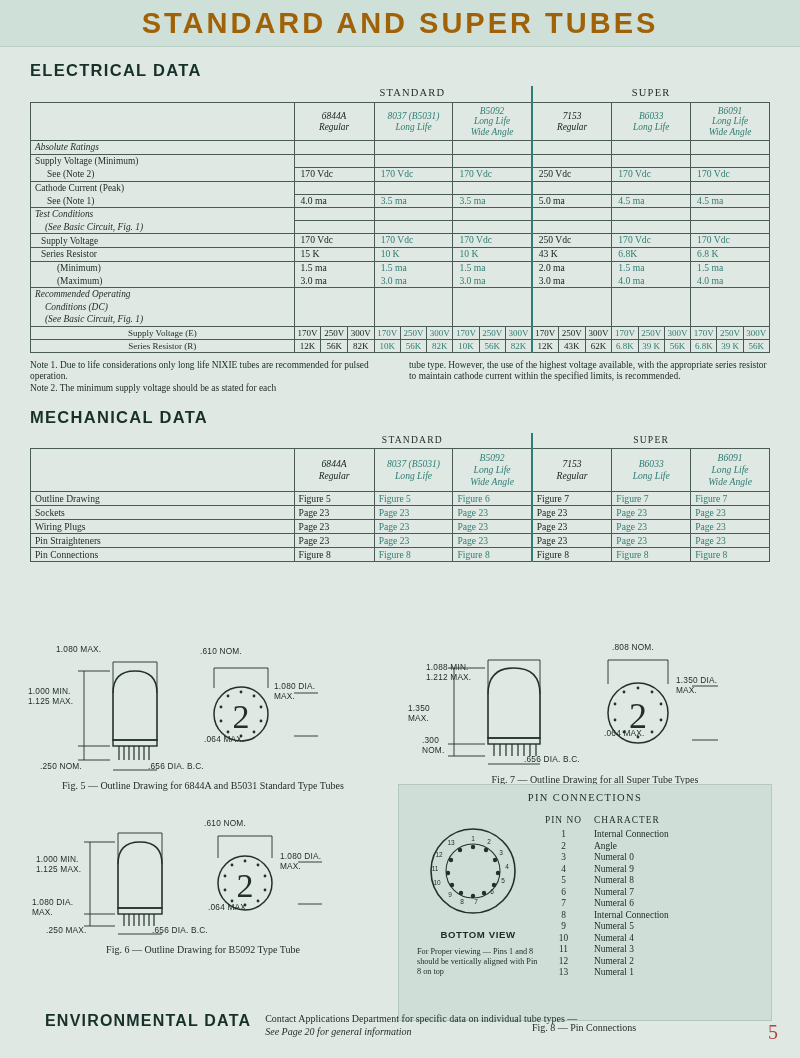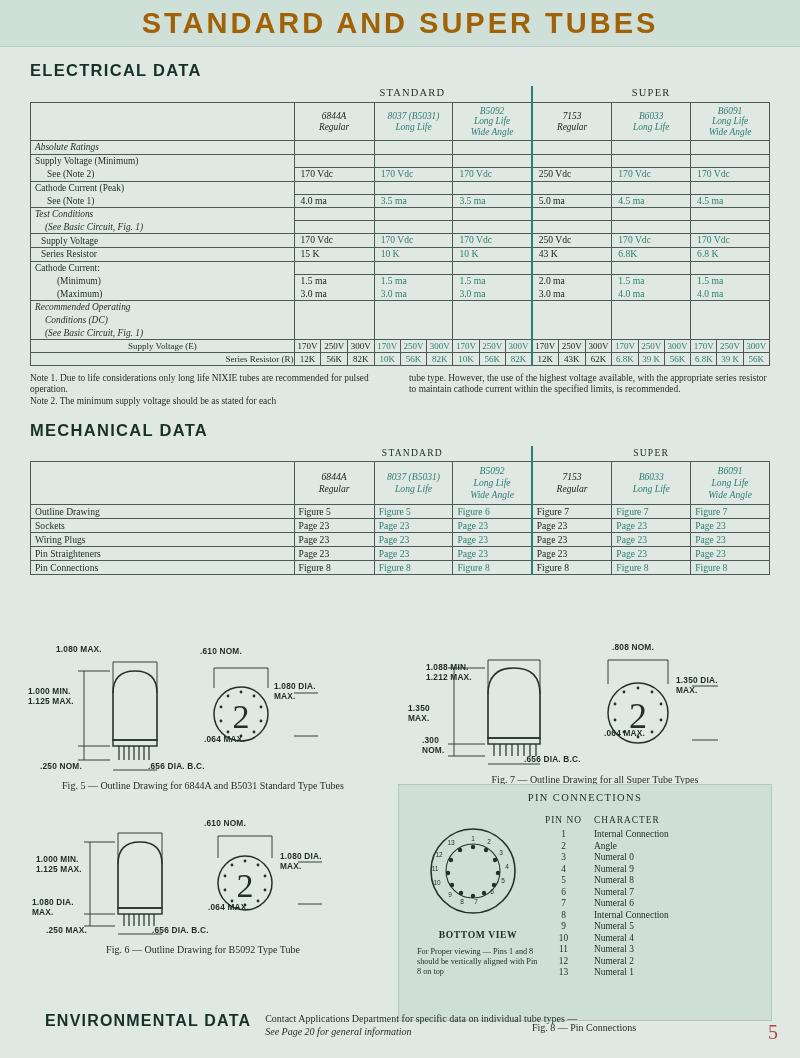--- a/index.html
+++ b/index.html
@@ -90,40 +90,40 @@
   .mech-table td{
     border:1px solid #4a5a55;
     padding:1px 4px;
     font-size:9.6px;
   }
   .fig-cap{
     font-size:10px;text-align:center;
     font-family:"Liberation Serif", serif;
   }
   .dim{font-size:8.3px;font-family:"Liberation Sans", sans-serif;letter-spacing:.2px;}
-  .dim b{font-weight:bold;}
+  .dim b{font-weight:normal;}
 
   svg{display:block;}
 
   
   .pin-panel{
     position:absolute;left:398px;top:784px;width:372px;height:235px;
     background:#cfded7;border:1px solid #b5c8c0;
   }
   .pin-title{
     text-align:center;font-size:10.5px;letter-spacing:1.4px;
     margin-top:7px;font-family:"Liberation Serif",serif;
   }
   .pin-table{margin:4px auto 0 auto;font-size:9.4px;}
   .pin-table td{padding:0 6px;line-height:1.22;}
   .pin-head td{letter-spacing:1px;padding-bottom:3px;}
   .bottom-view{
     position:absolute;left:14px;top:34px;width:130px;text-align:center;
   }
-  .bv-label{font-size:9.6px;font-weight:bold;letter-spacing:.6px;margin-top:2px;font-family:Liberation Serif, serif;}
+  .bv-label{font-size:9.6px;font-weight:bold;letter-spacing:.6px;margin-top:2px;font-family:Liberation Sans, sans-serif;}
   .bv-note{font-size:8.2px;line-height:1.2;margin-top:7px;text-align:left;padding-left:4px;}
 
   
   .env{
     position:absolute;left:0;top:1012px;width:800px;
     display:flex;align-items:flex-start;
   }
   .env-head{
     font-family:"Liberation Sans",sans-serif;font-weight:bold;
     font-size:16px;letter-spacing:1.2px;margin-left:45px;color:#173029;
@@ -261,29 +261,20 @@
     <tr>
       <td class="row-label" style="padding-left:10px !important">Series Resistor</td>
       <td class="val std">15 K</td>
       <td class="val super">10 K</td>
       <td class="val super">10 K</td>
       <td class="val std sep-left">43 K</td>
       <td class="val super">6.8K</td>
       <td class="val super">6.8 K</td>
     </tr>
 
-    <tr>
-      <td class="row-label" style="border-bottom:none">Cathode Current:</td>
-      <td class="val std" style="border-bottom:none"></td>
-          <td class="val super" style="border-bottom:none"></td>
-          <td class="val super" style="border-bottom:none"></td>
-      <td class="val std sep-left" style="border-bottom:none"></td>
-          <td class="val super" style="border-bottom:none"></td>
-          <td class="val super" style="border-bottom:none"></td>
-    </tr>
     <tr>
       <td class="row-label" style="border-top:none;border-bottom:none;padding-left:26px !important">(Minimum)</td>
       <td class="val std" style="border-bottom:none">1.5 ma</td>
       <td class="val super" style="border-bottom:none">1.5 ma</td>
       <td class="val super" style="border-bottom:none">1.5 ma</td>
       <td class="val std sep-left" style="border-bottom:none">2.0 ma</td>
       <td class="val super" style="border-bottom:none">1.5 ma</td>
       <td class="val super" style="border-bottom:none">1.5 ma</td>
     </tr>
     <tr>
@@ -364,21 +355,21 @@
       <td class="std">250V</td>
       <td class="std">300V</td>
       <td class="super">170V</td>
       <td class="super">250V</td>
       <td class="super">300V</td>
       <td class="super">170V</td>
       <td class="super">250V</td>
       <td class="super">300V</td>
     </tr>
     <tr>
-      <td class="row-label" style="text-align:right">Series Resistor (R)</td>
+      <td class="row-label" style="text-align:center">Series Resistor (R)</td>
       <td class="std">12K</td>
       <td class="std">56K</td>
       <td class="std">82K</td>
       <td class="super">10K</td>
       <td class="super">56K</td>
       <td class="super">82K</td>
       <td class="super">10K</td>
       <td class="super">56K</td>
       <td class="super">82K</td>
       <td class="std sep-left">12K</td>

